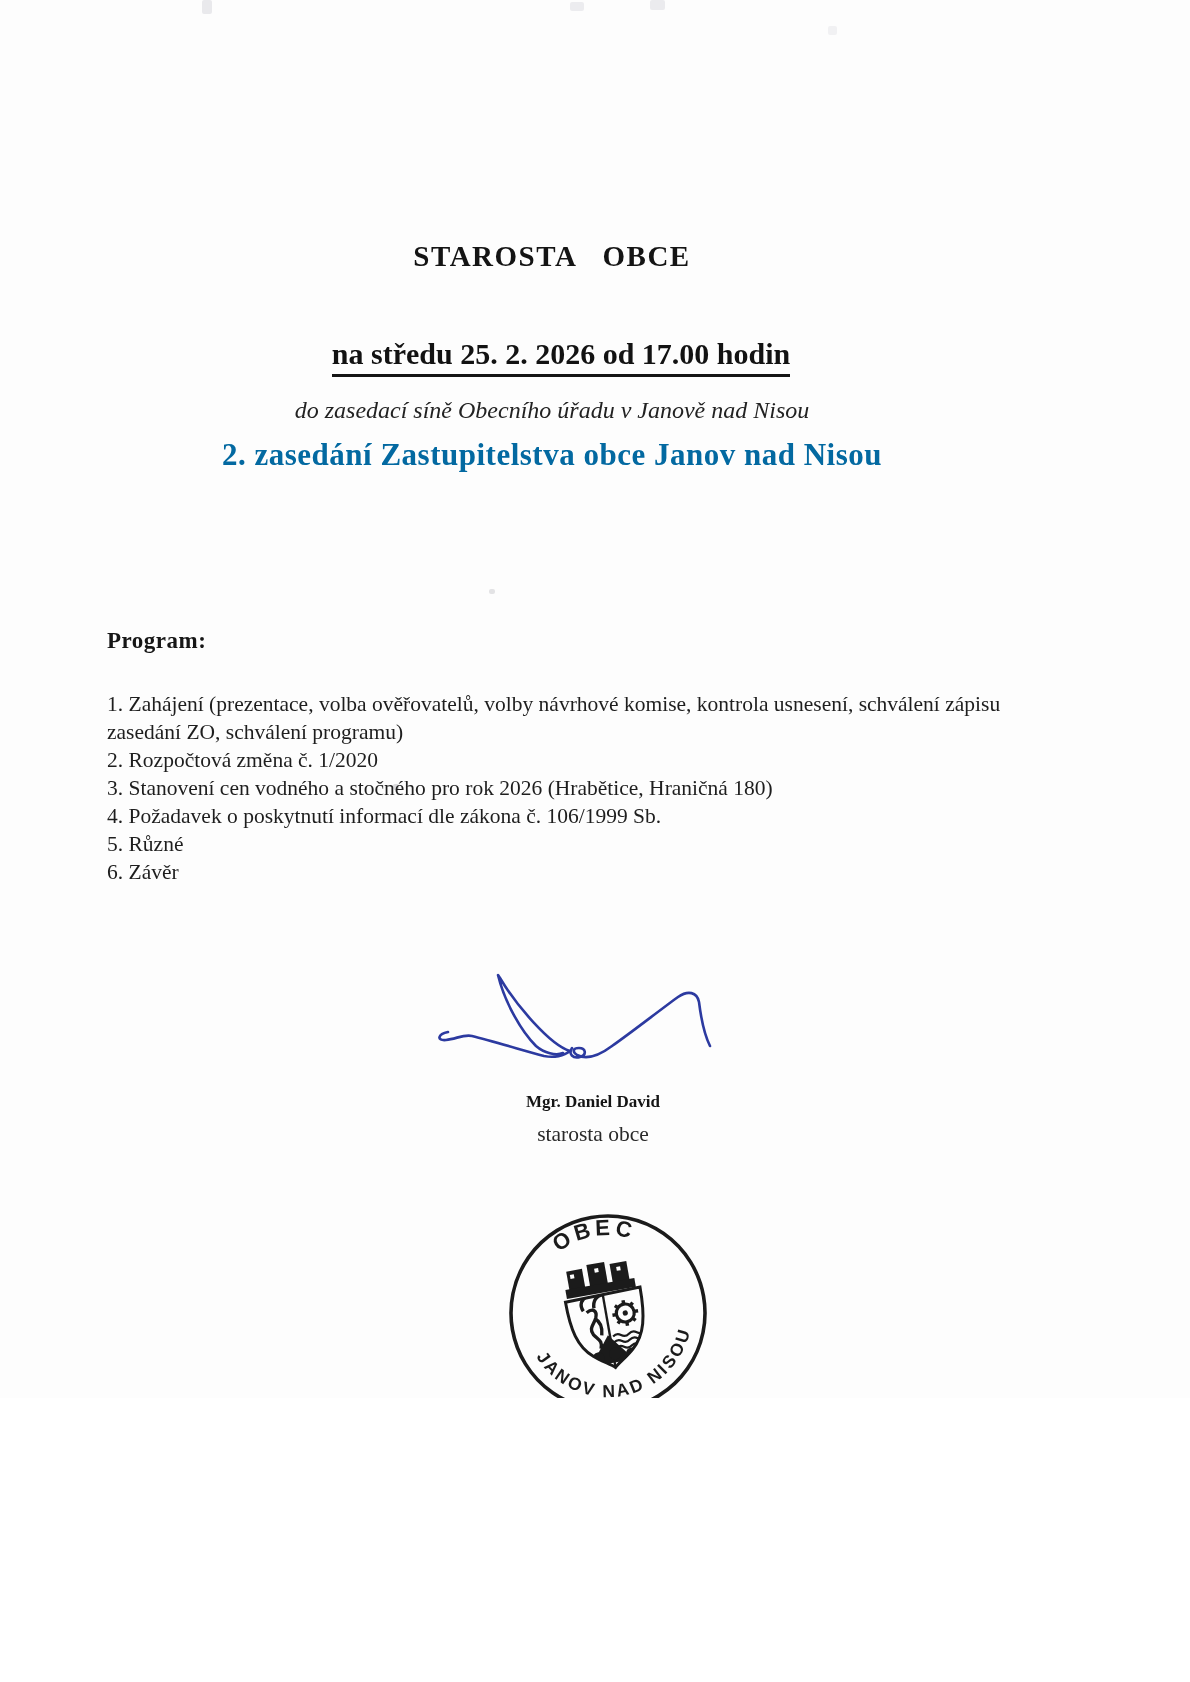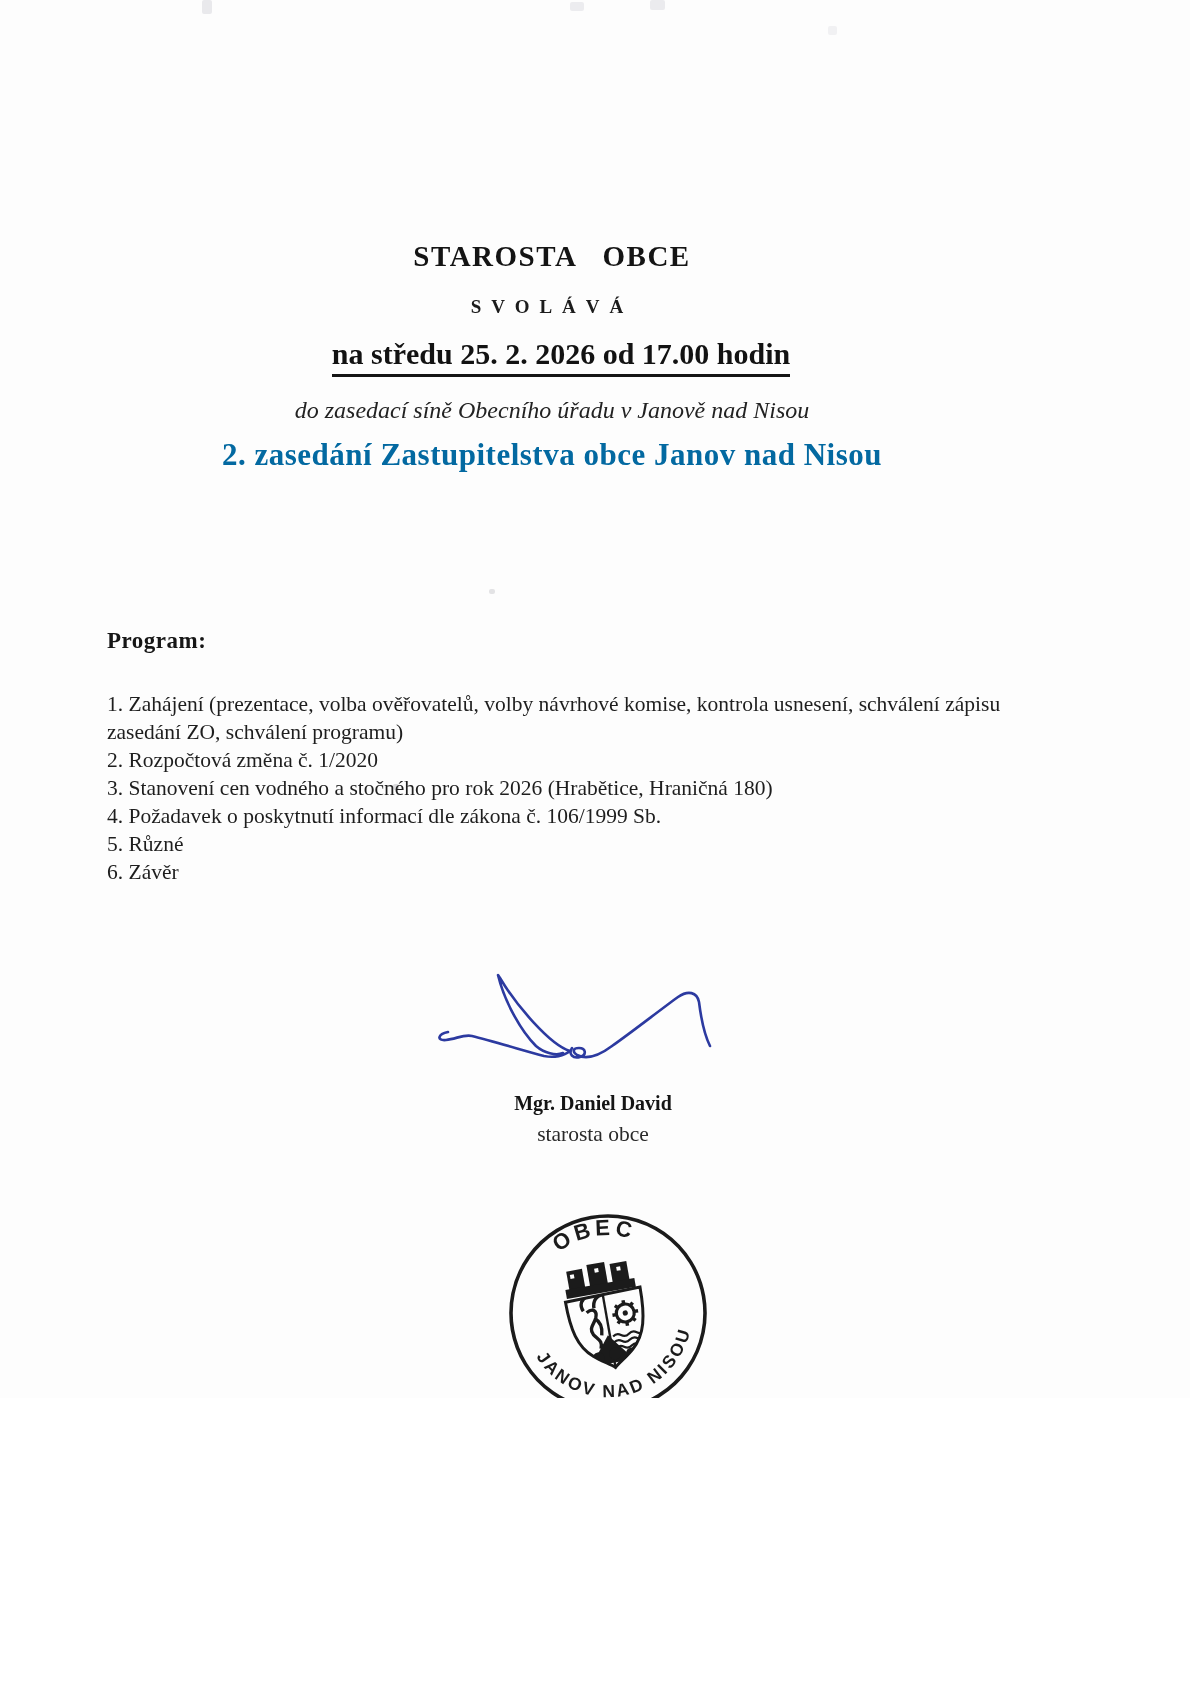--- a/index.html
+++ b/index.html
@@ -44,21 +44,21 @@
   .program-list {
     left: 107px; top: 690px; width: 900px;
     font-size: 21.5px; line-height: 28px; color: #1e1e1e;
   }
   .program-list .item { margin: 0; }
 
   .signature-svg { left: 420px; top: 950px; }
 
   .signatory-name {
     left: 443px; top: 1092px; width: 300px; text-align: center;
-    font-size: 20px; font-weight: bold; color: #151515;
+    font-size: 17px; font-weight: bold; color: #151515;
   }
   .signatory-title {
     left: 443px; top: 1122px; width: 300px; text-align: center;
     font-size: 21.5px; color: #2a2a2a;
   }
 
   .stamp-svg {
     left: 498px; top: 1203px;
     transform: rotate(-10deg);
   }
@@ -82,21 +82,20 @@
 
   <div class="speck speck-a"></div>
   <div class="speck speck-b"></div>
   <div class="speck speck-c"></div>
   <div class="speck speck-d"></div>
   <div class="speck speck-e"></div>
   <div class="speck speck-f"></div>
 
   <div class="abs center-col title-authority">STAROSTA OBCE</div>
 
-  <div class="abs center-col title-convenes">SVOLÁVÁ</div>
 
   <div class="abs center-col title-datetime">
     <span class="u">na středu 25. 2. 2026 od 17.00 hodin</span>
   </div>
 
   <div class="abs center-col title-venue">do zasedací síně Obecního úřadu v Janově nad Nisou</div>
 
   <div class="abs center-col title-meeting">2. zasedání Zastupitelstva obce Janov nad Nisou</div>
 
   <div class="abs program-label">Program:</div>

